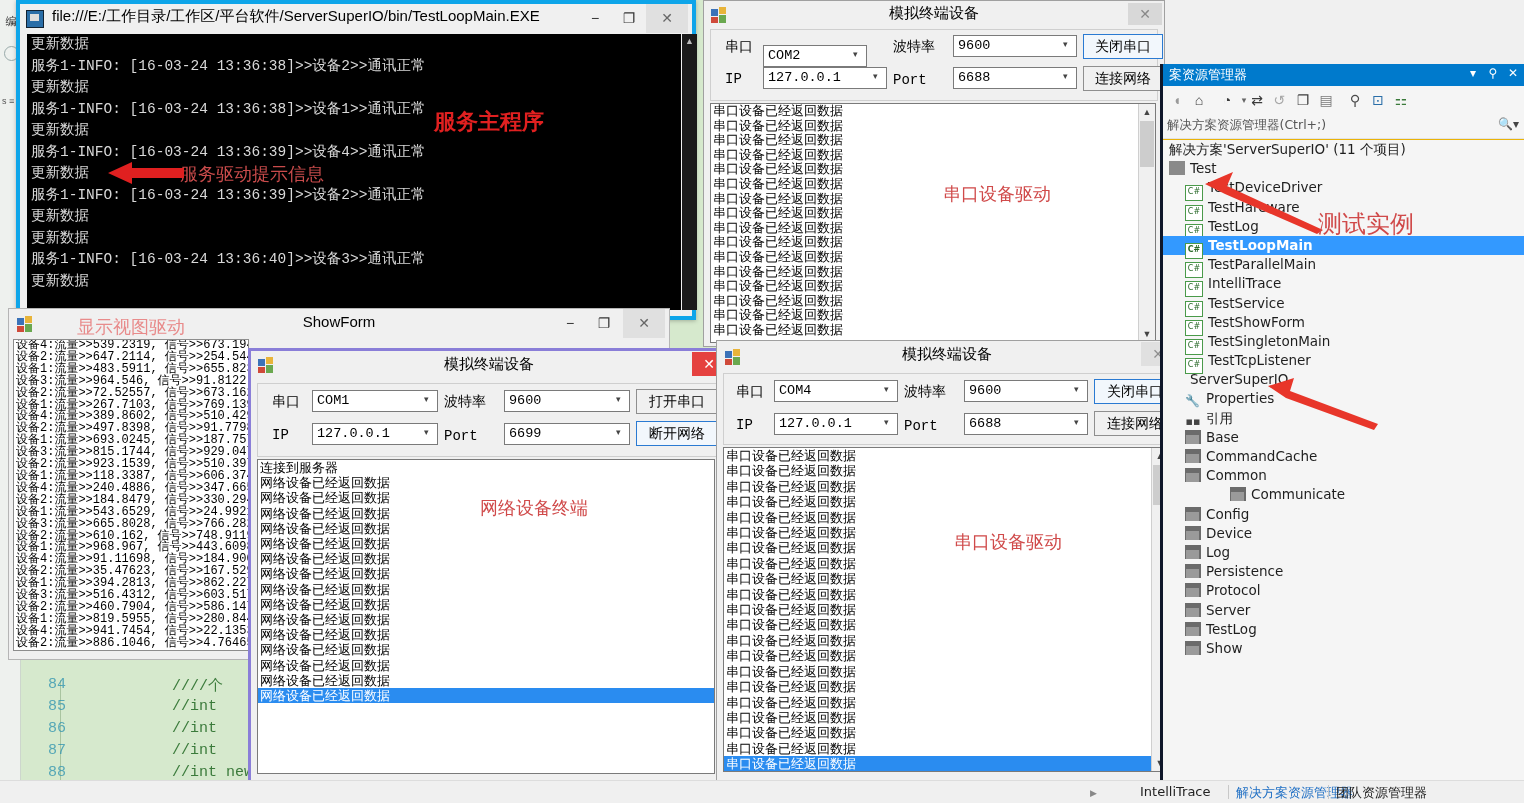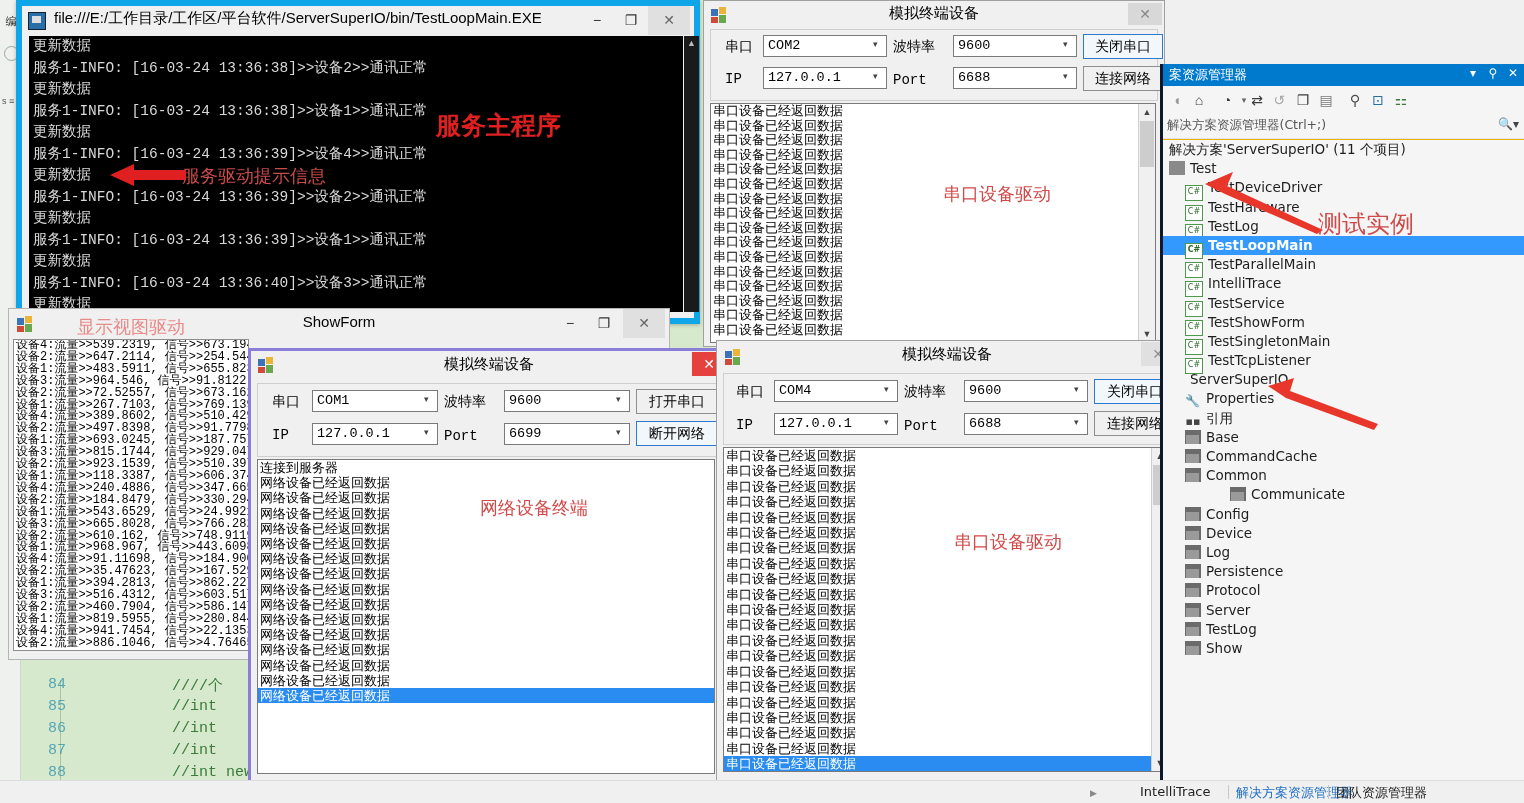--- a/index.html
+++ b/index.html
@@ -20,21 +20,21 @@
   #code-editor{left:20px;top:0;width:1060px;height:780px;background:#d6e9cd;}
   .lineno{position:absolute;left:0;width:46px;text-align:right;color:#2b91af;
           font-family:"Liberation Mono","DejaVu Sans Mono",monospace;font-size:15px;opacity:.75;}
   .codeline{position:absolute;color:#3a7a3a;font-family:"Liberation Mono","DejaVu Sans Mono",monospace;font-size:15px;}
   #gutter-rule{left:60px;top:680;width:1px;height:100px;background:#a9c4a0;}
   #editor-hscroll{left:20px;top:782px;width:1060px;height:16px;background:#e9e9e9;border-top:1px solid #d0d0d0;}
   #editor-hscroll .thumb{position:absolute;left:2px;top:2px;width:520px;height:12px;background:#cdcdcd;}
   #editor-hscroll .arrow{position:absolute;top:3px;width:10px;height:10px;color:#707070;font-size:9px;line-height:10px;text-align:center;}
 
   
-  #console-win{left:16px;top:0;width:672px;height:312px;background:#f0f0f0;border:6px solid #0ea5e9;box-shadow:0 1px 4px rgba(0,0,0,.25);}
+  #console-win{left:16px;top:0;width:672px;height:312px;background:#f0f0f0;border:4px solid #0ea5e9;box-shadow:0 1px 4px rgba(0,0,0,.25);}
   #console-title{position:absolute;left:0;top:0;right:0;height:30px;background:#f0f0f0;}
   #console-title .ico{position:absolute;left:6px;top:6px;width:16px;height:16px;background:#2a6ea8;border:1px solid #123;}
   #console-title .ico:after{content:"";position:absolute;left:3px;top:3px;width:9px;height:7px;background:#ddd;}
   #console-title .txt{position:absolute;left:32px;top:3px;font-size:15px;color:#000;font-family:"Liberation Sans",sans-serif;}
   .winbtn{position:absolute;top:0;width:34px;height:29px;text-align:center;line-height:29px;font-size:14px;color:#333;}
   .winbtn.close{background:#e0e0e0;color:#666;}
   #console-body{position:absolute;left:7px;top:30px;width:654px;height:276px;background:#000;overflow:hidden;}
   .cline{color:#d8d8d8;font-family:"Liberation Mono","DejaVu Sans Mono",monospace;font-size:14.5px;line-height:21.5px;white-space:pre;padding-left:4px;}
   #console-scroll{position:absolute;right:0;top:30px;width:15px;height:276px;background:#1a1a1a;}
   #console-scroll .up{position:absolute;top:0;left:0;width:15px;height:14px;color:#bbb;font-size:9px;text-align:center;line-height:14px;}
@@ -142,50 +142,49 @@
     <div id="console-lines">
         <div class="cline">更新数据</div>
         <div class="cline">服务1-INFO: [16-03-24 13:36:38]&gt;&gt;设备2&gt;&gt;通讯正常</div>
         <div class="cline">更新数据</div>
         <div class="cline">服务1-INFO: [16-03-24 13:36:38]&gt;&gt;设备1&gt;&gt;通讯正常</div>
         <div class="cline">更新数据</div>
         <div class="cline">服务1-INFO: [16-03-24 13:36:39]&gt;&gt;设备4&gt;&gt;通讯正常</div>
         <div class="cline">更新数据</div>
         <div class="cline">服务1-INFO: [16-03-24 13:36:39]&gt;&gt;设备2&gt;&gt;通讯正常</div>
         <div class="cline">更新数据</div>
-        <div class="cline">服务1-INFO: [16-03-24 13:36:39]&gt;&gt;设备1&gt;&gt;通讯正常</div>
         <div class="cline">更新数据</div>
         <div class="cline">服务1-INFO: [16-03-24 13:36:40]&gt;&gt;设备3&gt;&gt;通讯正常</div>
         <div class="cline">更新数据</div>
       </div>
   </div>
   <div id="console-scroll" style="left:662px;">
     <div class="up">▲</div>
   </div>
-  <div class="anno" style="left:414px;top:103px;font-size:25px;">服务主程序</div>
+  <div class="anno" style="left:414px;top:103px;font-size:22px;">服务主程序</div>
   <div class="anno-pink" style="left:160px;top:158px;font-size:18px;">服务驱动提示信息</div>
   <svg class="arrow-svg" style="left:88px;top:158px;" width="76" height="22" viewBox="0 0 76 22">
     <polygon points="0,11 24,0 24,6 76,6 76,16 24,16 24,22" fill="#e02020"></polygon>
   </svg>
 </div>
 
 <div class="dlg" id="dlg-com2" style="left:703px;top:0px;width:460px;height:345px;border:1px solid #a0a0a0;">
   <div class="tbar" style="background:#f0f0f0;">
     <div class="ico">
       <i style="left:0;top:2px;width:7px;height:7px;background:#3b72b8;"></i>
       <i style="left:8px;top:0;width:7px;height:7px;background:#e8b43a;"></i>
       <i style="left:0;top:10px;width:7px;height:6px;background:#cf4a3a;"></i>
       <i style="left:8px;top:8px;width:7px;height:8px;background:#6aa84f;"></i>
     </div>
     <div class="t">模拟终端设备</div>
     <div class="x" style="background:#d8d8d8;color:#888;">✕</div>
   </div>
   <div class="panel" style="left:6px;top:28px;width:446px;height:70px;border:1px solid #cfcfcf;">
     <div class="lbl" style="left:14px;top:8px;">串口</div>
-    <div class="combo" style="left:52px;top:5px;width:124px;height:22px;">
+    <div class="combo" style="left:52px;top:15px;width:104px;height:22px;">
       <div class="v">COM2</div>
       <div class="a">▾</div>
     </div>
     <div class="lbl" style="left:182px;top:8px;">波特率</div>
     <div class="combo" style="left:242px;top:5px;width:124px;height:22px;">
       <div class="v">9600</div>
       <div class="a">▾</div>
     </div>
     <div class="btn focus" style="left:372px;top:4px;width:80px;height:25px;line-height:23px;">关闭串口</div>
 

